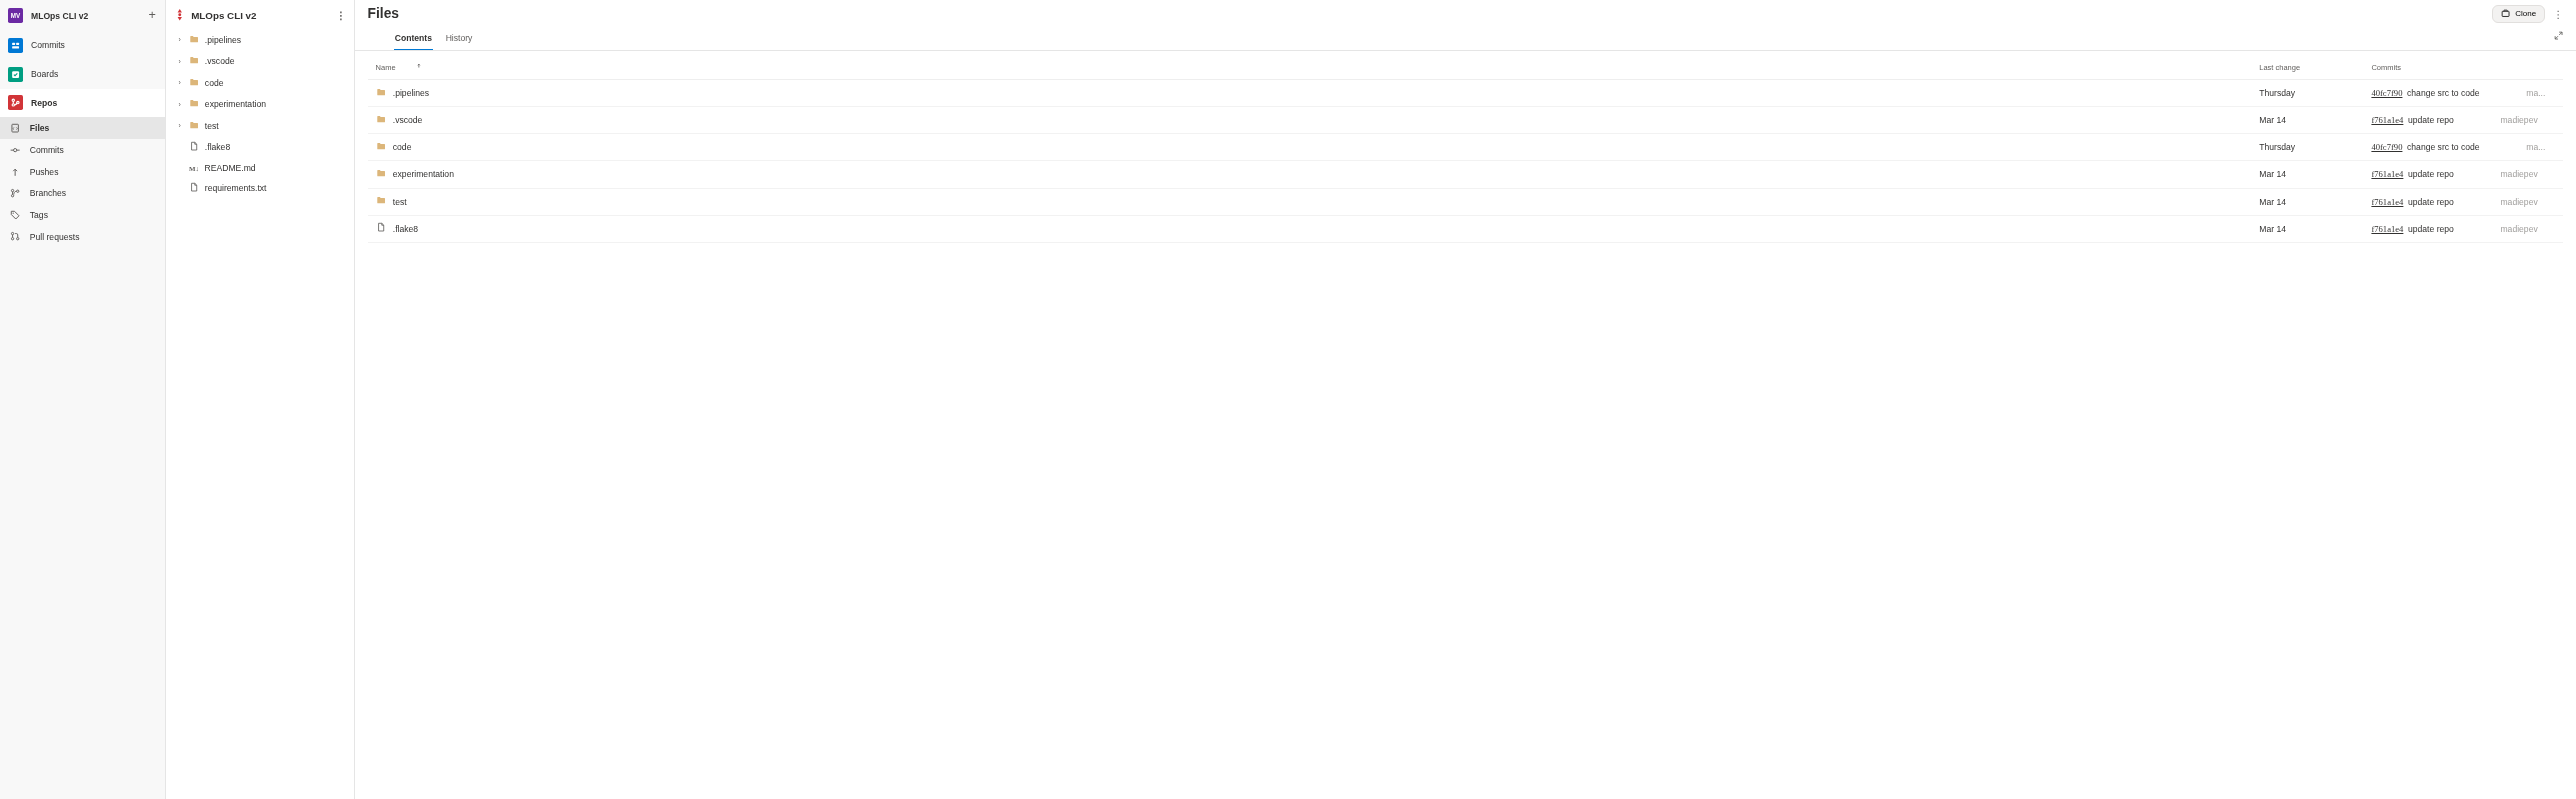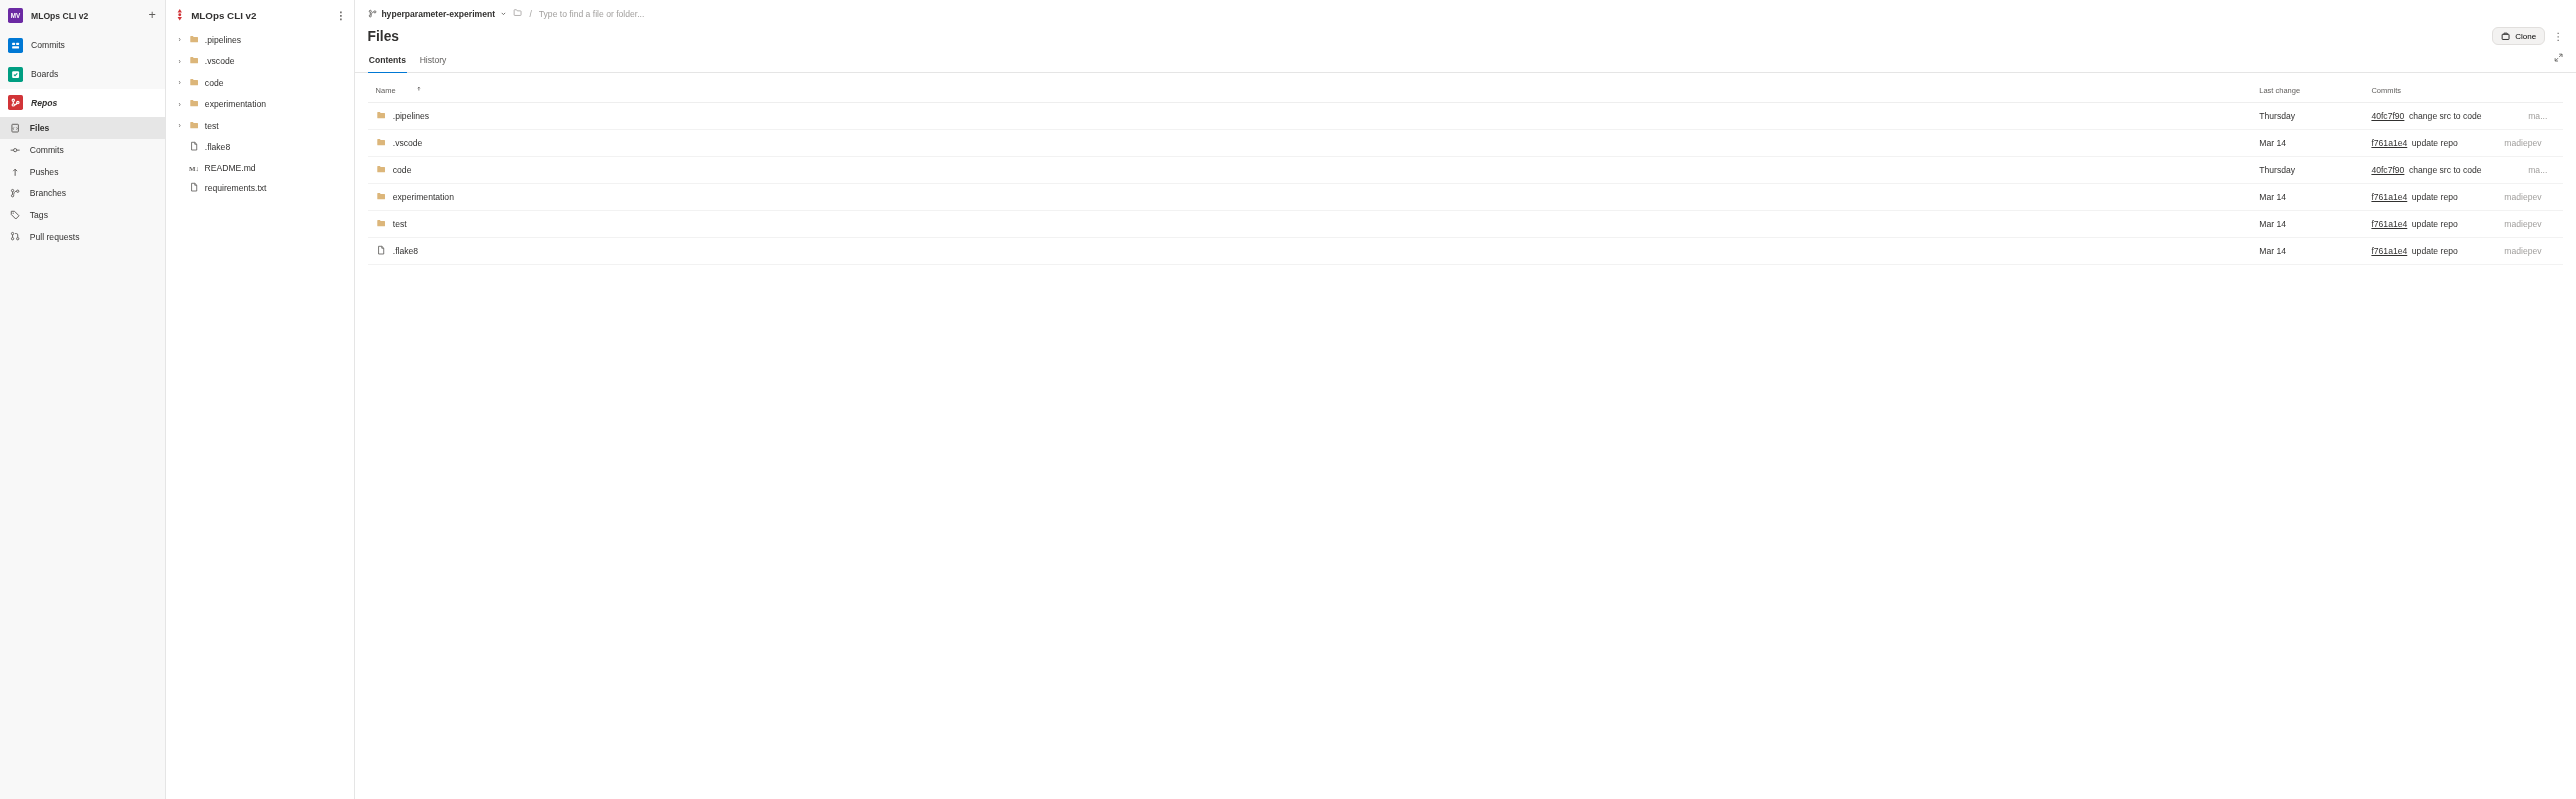--- a/index.html
+++ b/index.html
@@ -49,21 +49,21 @@
     }
 
     .nav-item {
       display: flex;
       align-items: center;
       gap: 8px;
       padding: 6.9px 9.2px 6.9px 8px;
       cursor: pointer;
       font-size: 8.6px;
     }
-    .nav-item.active { background: #fff; font-weight: 600; font-style: italic; }
+    .nav-item.active { background: #fff; font-weight: 600; }
     .nav-item .icon-box {
       width: 15px; height: 15px;
       display: flex; align-items: center; justify-content: center;
       border-radius: 1.7px;
     }
     .icon-overview { background: #0078d4; color:#fff; }
     .icon-boards   { background: #009e82; color:#fff; }
     .icon-repos    { background: #d13438; color:#fff; }
 
     .subnav {
@@ -186,20 +186,21 @@
     .tab {
       padding: 2.3px 1.1px 6.9px 1.1px;
       font-size: 8.6px;
       cursor: pointer;
       color:#605e5c;
       position: relative;
     }
     .tab.active {
       color:#323130;
       font-weight:600;
+      margin-left:26px;
     }
     .tab.active::after {
       content:"";
       position:absolute;
       left:0; right:0; bottom:-0.6px;
       height:1.1px;
       background:#0078d4;
     }
     .tabs .expand {
       margin-left:auto;
@@ -223,21 +224,21 @@
     }
     .ft-header {
       color:#605e5c;
       font-size:7.5px;
       border-bottom:0.6px solid #eee;
     }
     .ft-header .name-h { display:flex; align-items:flex-start; gap:20px;}
     .ft-row { border-bottom:0.6px solid #f2f2f2; cursor:pointer;}
     .ft-name { display:flex; align-items:center; gap:6.9px; }
     .ft-commit { color:#323130; display:flex; gap:4.6px; white-space:nowrap; overflow:hidden;}
-    .ft-hash { font-family: Liberation Sans, sans-serif; text-decoration: underline; color:#323130; }
+    .ft-hash { font-family: Liberation Serif, serif; text-decoration: underline; color:#323130; }
     .ft-msg { color:#323130; }
     .ft-author { color:#a19f9d; overflow:hidden; text-overflow:ellipsis;margin-left:42px;}
 
   </style>
 </head>
 <body>
 
 <nav class="leftnav">
   <div class="leftnav-header">
     <div class="project-badge">MV</div>
@@ -392,41 +393,20 @@
         <span><svg width="10.3" height="10.3" viewBox="0 0 16 16" fill="none" stroke="#605e5c" stroke-width="1.3">
             <path d="M4 2h5l3 3v9H4z"></path>
             <path d="M9 2v3h3"></path>
           </svg></span>
         <span>requirements.txt</span>
       </div>
     </div>
 </aside>
 
 <main class="main">
-  <div class="breadcrumb-bar">
-    <span class="branch-name">
-      <svg class="branch-ic" width="9.2" height="9.2" viewBox="0 0 16 16" fill="none" stroke="currentColor" stroke-width="1.5">
-          <circle cx="4" cy="4" r="1.8"></circle>
-          <circle cx="4" cy="12" r="1.8"></circle>
-          <circle cx="12" cy="5" r="1.8"></circle>
-          <path d="M4 6v4M10 5c-3 0-4 3-4 5"></path>
-        </svg>
-      <span>hyperparameter-experiment</span>
-      <svg width="6.9" height="6.9" viewBox="0 0 12 12" fill="none" stroke="#605e5c" stroke-width="1.5">
-          <path d="M3 5l3 3 3-3"></path>
-        </svg>
-    </span>
-    <span class="sep">
-      <svg width="9.2" height="9.2" viewBox="0 0 16 16" fill="none" stroke="#a19f9d" stroke-width="1.4">
-          <path d="M2 4a1 1 0 0 1 1-1h3l1.5 2H13a1 1 0 0 1 1 1v6a1 1 0 0 1-1 1H3a1 1 0 0 1-1-1z"></path>
-        </svg>
-    </span>
-    <span class="sep">/</span>
-    <input class="path-input" placeholder="Type to find a file or folder..." style="">
-  </div>
 
   <div class="title-row">
     <div class="page-title">Files</div>
     <button class="btn-clone">
       <svg width="9.2" height="9.2" viewBox="0 0 16 16" fill="none" stroke="currentColor" stroke-width="1.4">
           <rect x="2" y="4" width="12" height="9" rx="1"></rect>
           <path d="M5 4V3a1 1 0 0 1 1-1h4a1 1 0 0 1 1 1v1"></path>
         </svg>
       <span>Clone</span>
     </button>

